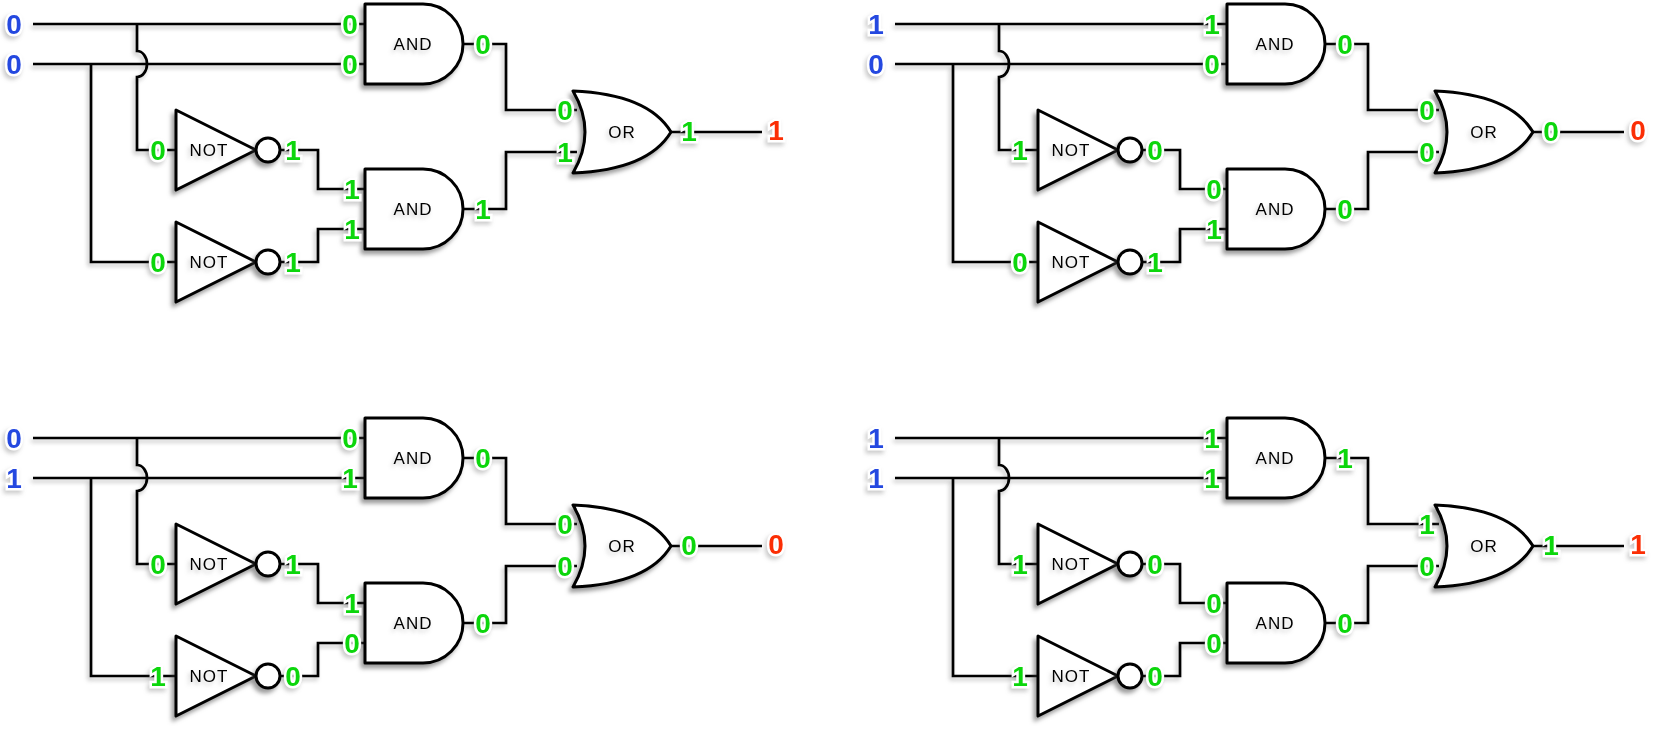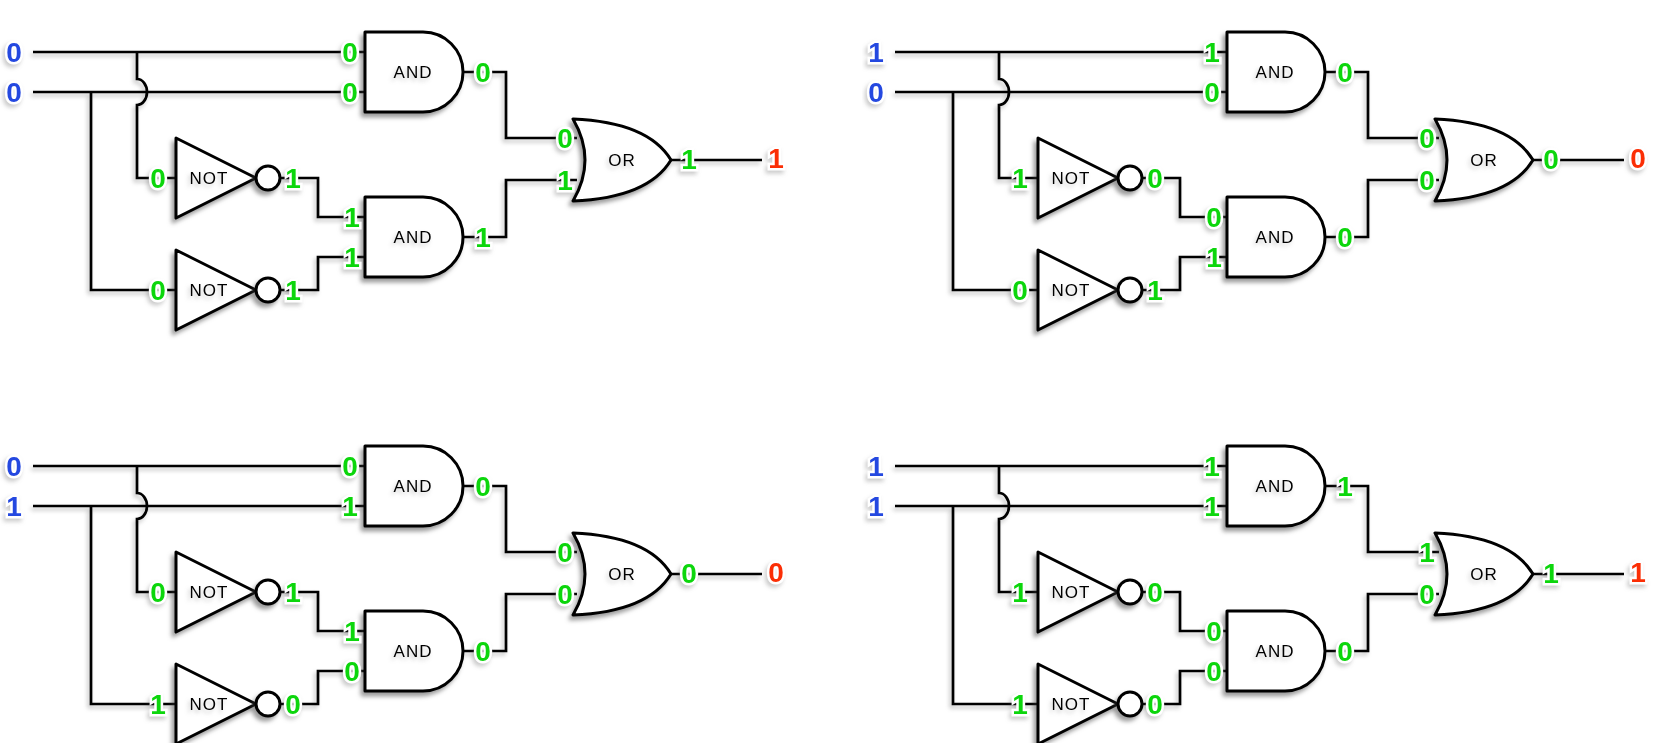--- a/index.html
+++ b/index.html
@@ -1,17 +1,17 @@
 <!DOCTYPE html>
 <html><head>
 <meta charset="utf-8">
 <style>
   html,body{margin:0;padding:0;background:#ffffff;}
   body{width:1657px;height:743px;position:relative;overflow:hidden;}
-  .circuit{position:absolute;width:797px;height:329px;margin-top:28px;}
+  .circuit{position:absolute;width:797px;height:329px;}
   #c0{left:0;top:0}
   #c1{left:862px;top:0}
   #c2{left:0;top:414px}
   #c3{left:862px;top:414px}
   .w{stroke:#000;stroke-width:2.7;fill:none;filter:drop-shadow(-2px 3px 2px rgba(70,70,70,0.35));}
   .g{fill:#fff;stroke:#000;stroke-width:3;stroke-linejoin:round;filter:drop-shadow(-3px 4px 2px rgba(60,60,60,0.5));}
   .t{filter:drop-shadow(-2px 3px 2px rgba(70,70,70,0.28));}
   .v{font:700 28px "Liberation Sans",sans-serif;text-anchor:middle;paint-order:stroke;stroke:#fff;stroke-width:5px;}
   .gl{font:400 17px "Liberation Sans",sans-serif;letter-spacing:1px;text-anchor:middle;fill:#000;}
 </style>

